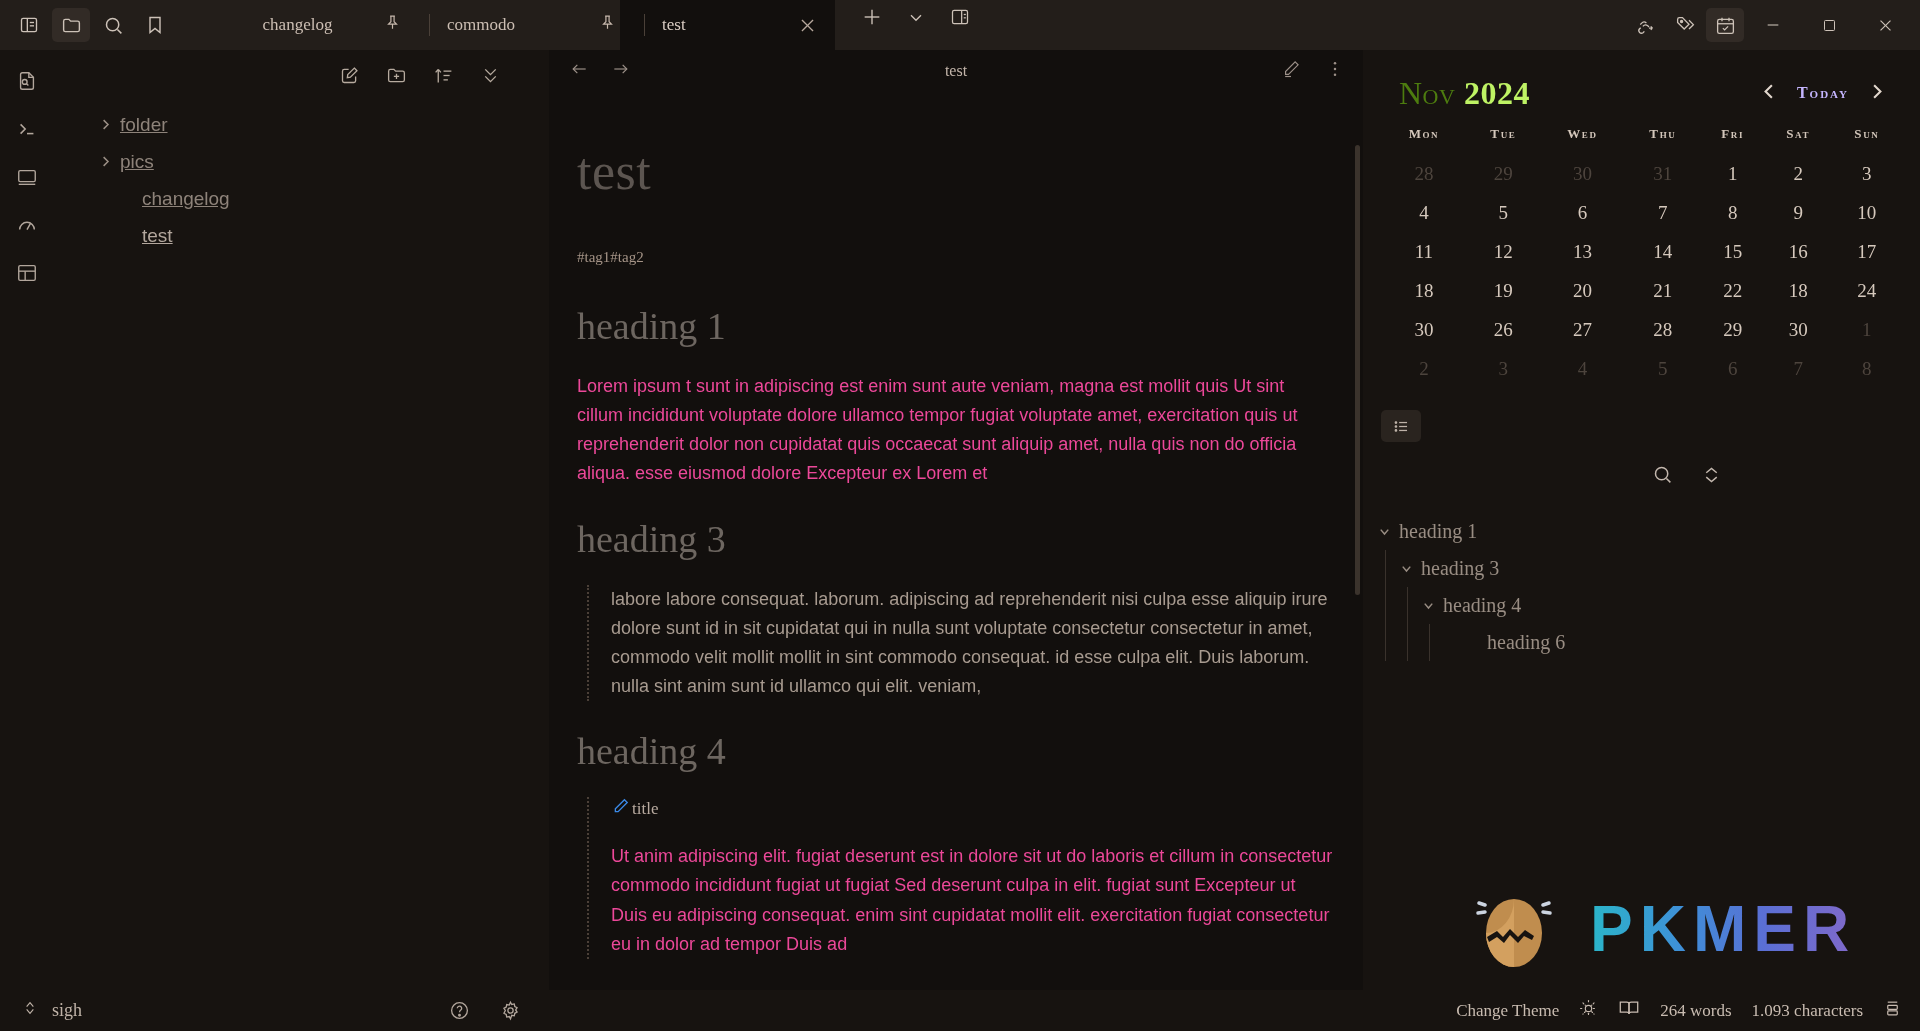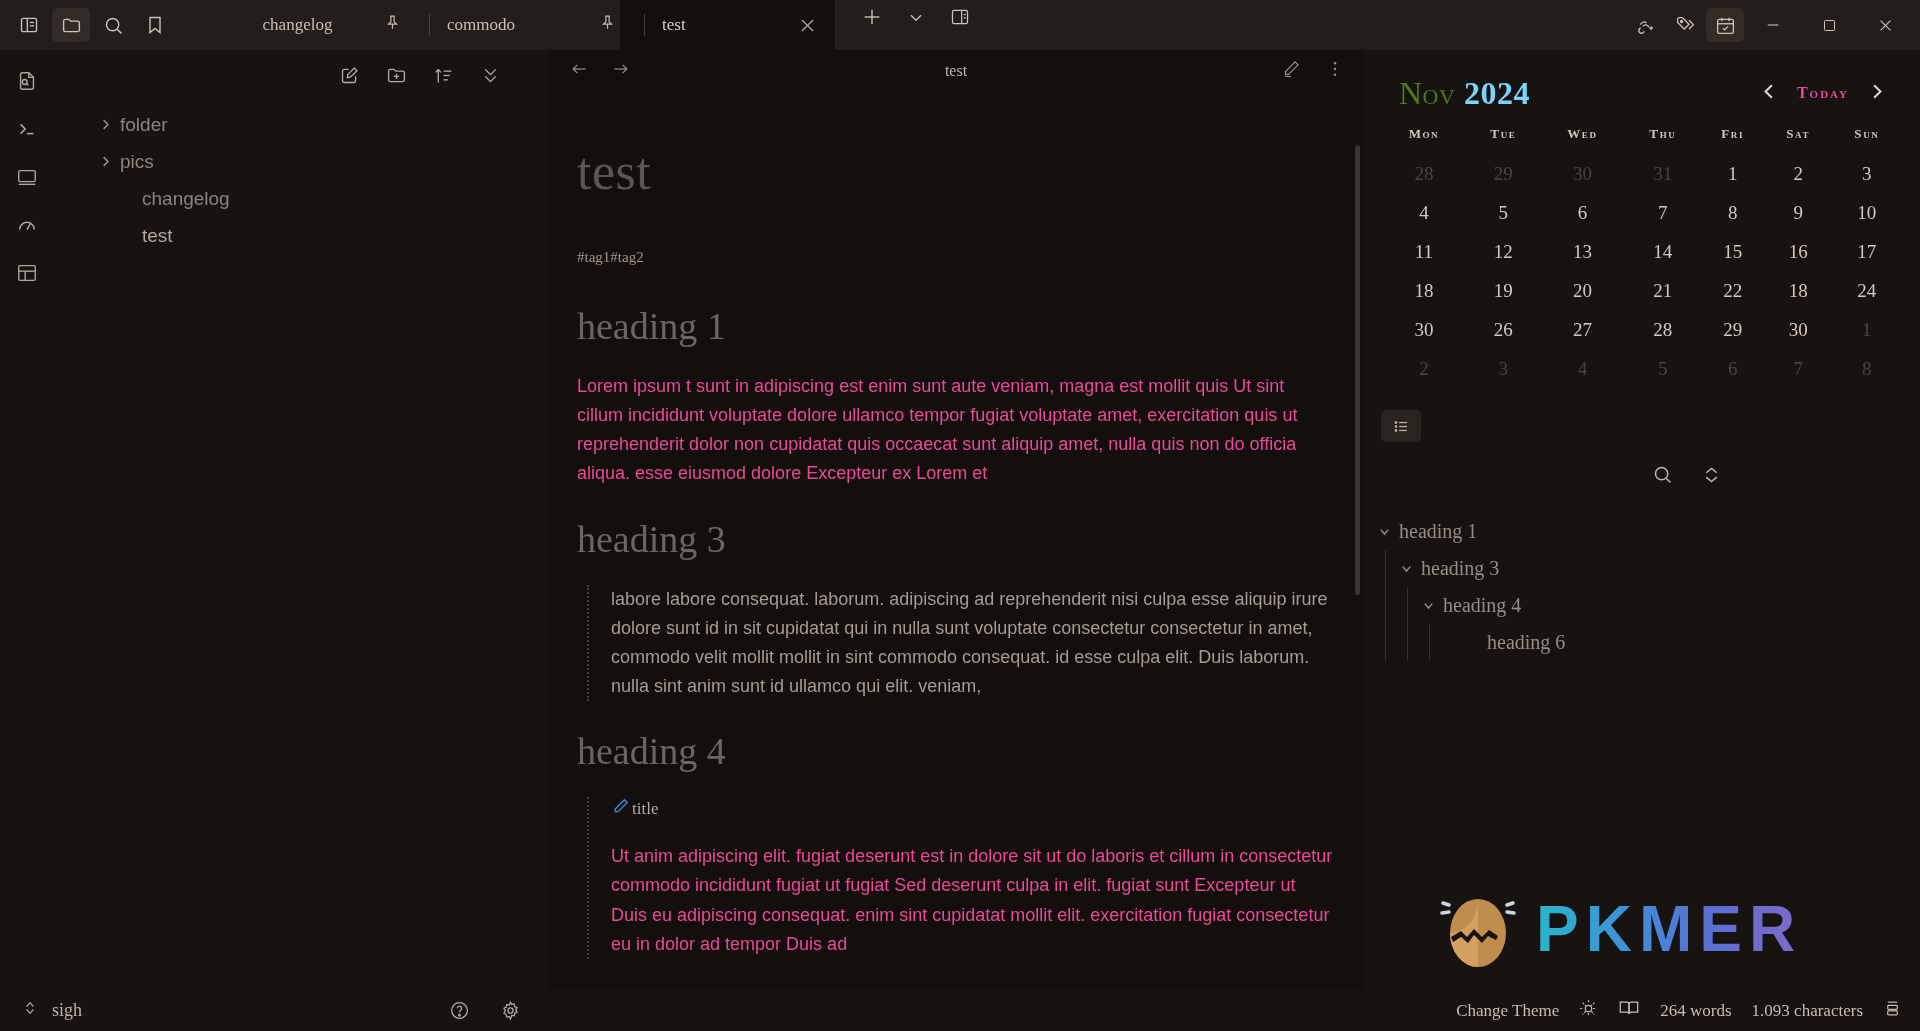--- a/index.html
+++ b/index.html
@@ -77,20 +77,21 @@
     height: 38px; display: flex; align-items: center;
     justify-content: flex-end; gap: 26px; padding-right: 48px; padding-top: 12px;
     color: #b7ab9f;
   }
   .ex-tool { display: flex; align-items: center; justify-content: center; }
   #filetree { padding-top: 18px; }
   .tree-row {
     height: 37px; display: flex; align-items: center;
     padding-left: 66px; font-size: 19px; color: #8e837a;
     font-family: "Liberation Sans", sans-serif;
+    text-decoration: underline;
   }
   .tree-row .caret {
     width: 22px; margin-left: -22px; display: flex; align-items: center;
     color: #9b8f85;
   }
   .tree-row.file { padding-left: 88px; }
   .tree-row.file.sel { color: #b3a79d; }
 
   
   #editor {
@@ -159,25 +160,25 @@
   #calendar { padding: 18px 18px 0 18px; }
   .cal-head {
     display: flex; align-items: center; justify-content: space-between;
     padding: 0 16px 0 18px; height: 50px;
   }
   .cal-month {
     font-family: "Liberation Serif", serif; font-size: 32px;
     font-variant: small-caps; letter-spacing: 0.5px;
   }
   .cal-mon { color: #4d7c0f; }
-  .cal-year { color: #7dd3fc; font-weight: bold; }
+  .cal-year { color: #bef264; font-weight: bold; }
   .cal-nav { display: flex; align-items: center; gap: 18px; color: #e2d7cd; }
   .cal-today {
     font-family: "Liberation Serif", serif; font-size: 16px;
-    font-variant: small-caps; letter-spacing: 2px; color: #ec4899; font-weight: bold;
+    font-variant: small-caps; letter-spacing: 2px; color: #c4b5fd; font-weight: bold;
   }
   table.cal { width: 100%; border-collapse: collapse; margin-top: 8px; }
   table.cal th {
     font-family: "Liberation Serif", serif; font-size: 13px; font-weight: bold;
     font-variant: small-caps; letter-spacing: 1.6px; color: #d4c7bb;
     padding-bottom: 12px;
   }
   table.cal td {
     text-align: center; font-family: "Liberation Serif", serif;
     font-size: 19px; color: #d6c9bd; height: 39px;
@@ -203,22 +204,22 @@
   .ol-1 { padding-left: 0px; }
   .ol-2 { padding-left: 22px; }
   .ol-3 { padding-left: 44px; }
   .ol-4 { padding-left: 88px; }
   .guide {
     position: absolute; top: 0; width: 1px; height: 37px; background: #3a322c;
   }
 
   
   #logo {
-    position: absolute; left: 1434px; top: 885px;
-    display: flex; align-items: center; gap: 14px;
+    position: absolute; left: 1470px; top: 885px;
+    display: flex; align-items: center; gap: 32px;
   }
   #logo-text {
     font-family: "Liberation Sans", sans-serif; font-weight: bold;
     font-size: 64px; letter-spacing: 7px;
     background: linear-gradient(90deg,#2bb5c9 0%,#3f8fd8 35%,#5a6fd4 65%,#8169c9 100%);
     -webkit-background-clip: text; background-clip: text; color: transparent;
   }
 
   
   #statusbar-left {

